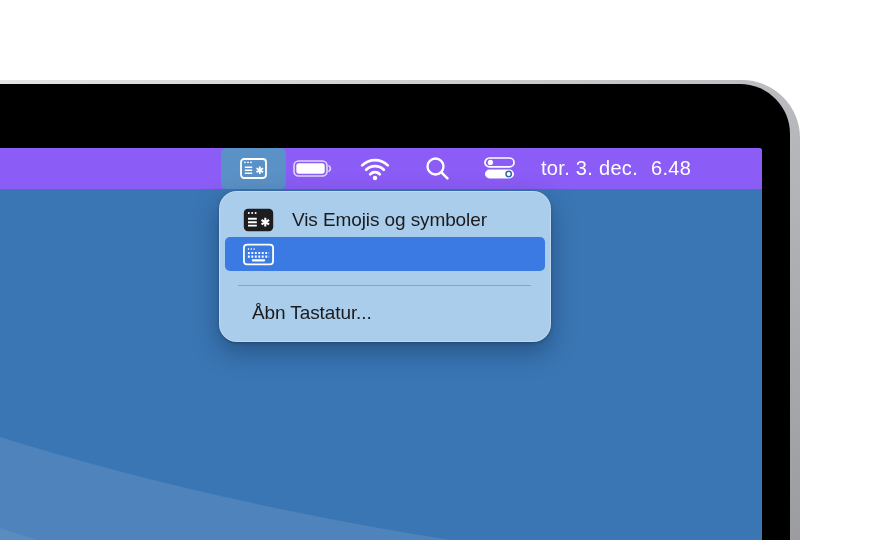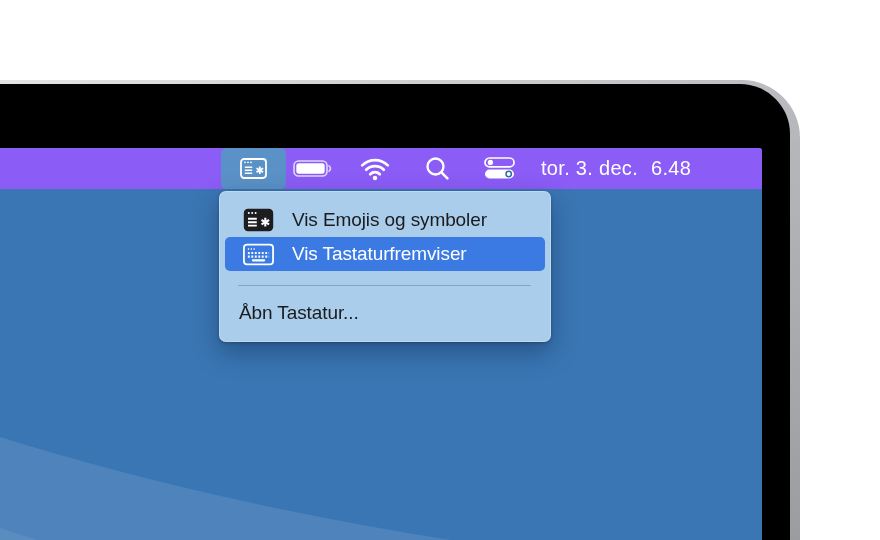--- a/index.html
+++ b/index.html
@@ -37,37 +37,37 @@
   }
   .extra.active{background:#5a91c6;border-radius:5px;}
   .clock{
     position:absolute;left:541px;top:0;height:41px;
     display:flex;align-items:center;gap:13px;
     font-size:20px;letter-spacing:.3px;color:#fff;white-space:nowrap;
   }
   
   .menu{
     position:absolute;left:219px;top:43px;width:332px;
-    background:#a9cdeb;border-radius:7px;
+    background:#a9cdeb;border-radius:18px;
     padding:12px 0;box-sizing:border-box;
     box-shadow:0 10px 26px rgba(0,20,45,.35),0 1px 3px rgba(0,0,0,.25),
                inset 0 0 0 1px rgba(255,255,255,.25);
   }
   .mi{
     height:34px;display:flex;align-items:center;
     padding-left:24px;gap:18px;
     font-size:19px;color:#1b1b1d;letter-spacing:-.1px;cursor:default;
   }
   .mi .mi-icon{width:31px;display:flex;justify-content:center;align-items:center;}
   .mi.selected{
     margin:0 6px;padding-left:18px;border-radius:5px;
     background:#3b7ae2;color:#fff;
   }
   .menu-sep{height:1px;background:rgba(70,92,115,.35);margin:14px 20px 10px 19px;}
-  .mi.plain{padding-left:20px;}
+  .mi.plain{padding-left:33px;}
 </style>
 </head>
 <body>
 
 <div class="laptop">
   <div class="bezel">
     <div class="display">
 
       <svg class="wallpaper-curves" width="762" height="392" viewBox="0 0 762 392">
         <path d="M0 289 Q 330 392 762 430 L 762 560 L 0 560 Z" fill="rgba(255,255,255,0.10)"></path>
@@ -153,21 +153,20 @@
         <div class="mi selected">
           <span class="mi-icon">
             <svg width="33" height="23" viewBox="0 0 33 23">
               <rect x="1" y="1" width="31" height="21" rx="3.4" fill="none" stroke="#fff" stroke-width="1.9"></rect>
               <line x1="5.2" y1="5.7" x2="13.2" y2="5.7" stroke="#fff" stroke-width="1.5" stroke-dasharray="1.3 1.7"></line>
               <line x1="5.2" y1="9.9" x2="27.8" y2="9.9" stroke="#fff" stroke-width="2.3" stroke-dasharray="2 1.7"></line>
               <line x1="5.2" y1="13.7" x2="27.8" y2="13.7" stroke="#fff" stroke-width="2.3" stroke-dasharray="2 1.7"></line>
               <line x1="10.5" y1="17.7" x2="22.5" y2="17.7" stroke="#fff" stroke-width="2.3" stroke-linecap="round"></line>
             </svg>
           </span>
-          <span>Vis Tastaturfremviser</span>
         </div>
 
         <div class="menu-sep"></div>
 
         <div class="mi plain">
           <span>Åbn Tastatur...</span>
         </div>
       </div>
 
     </div>

